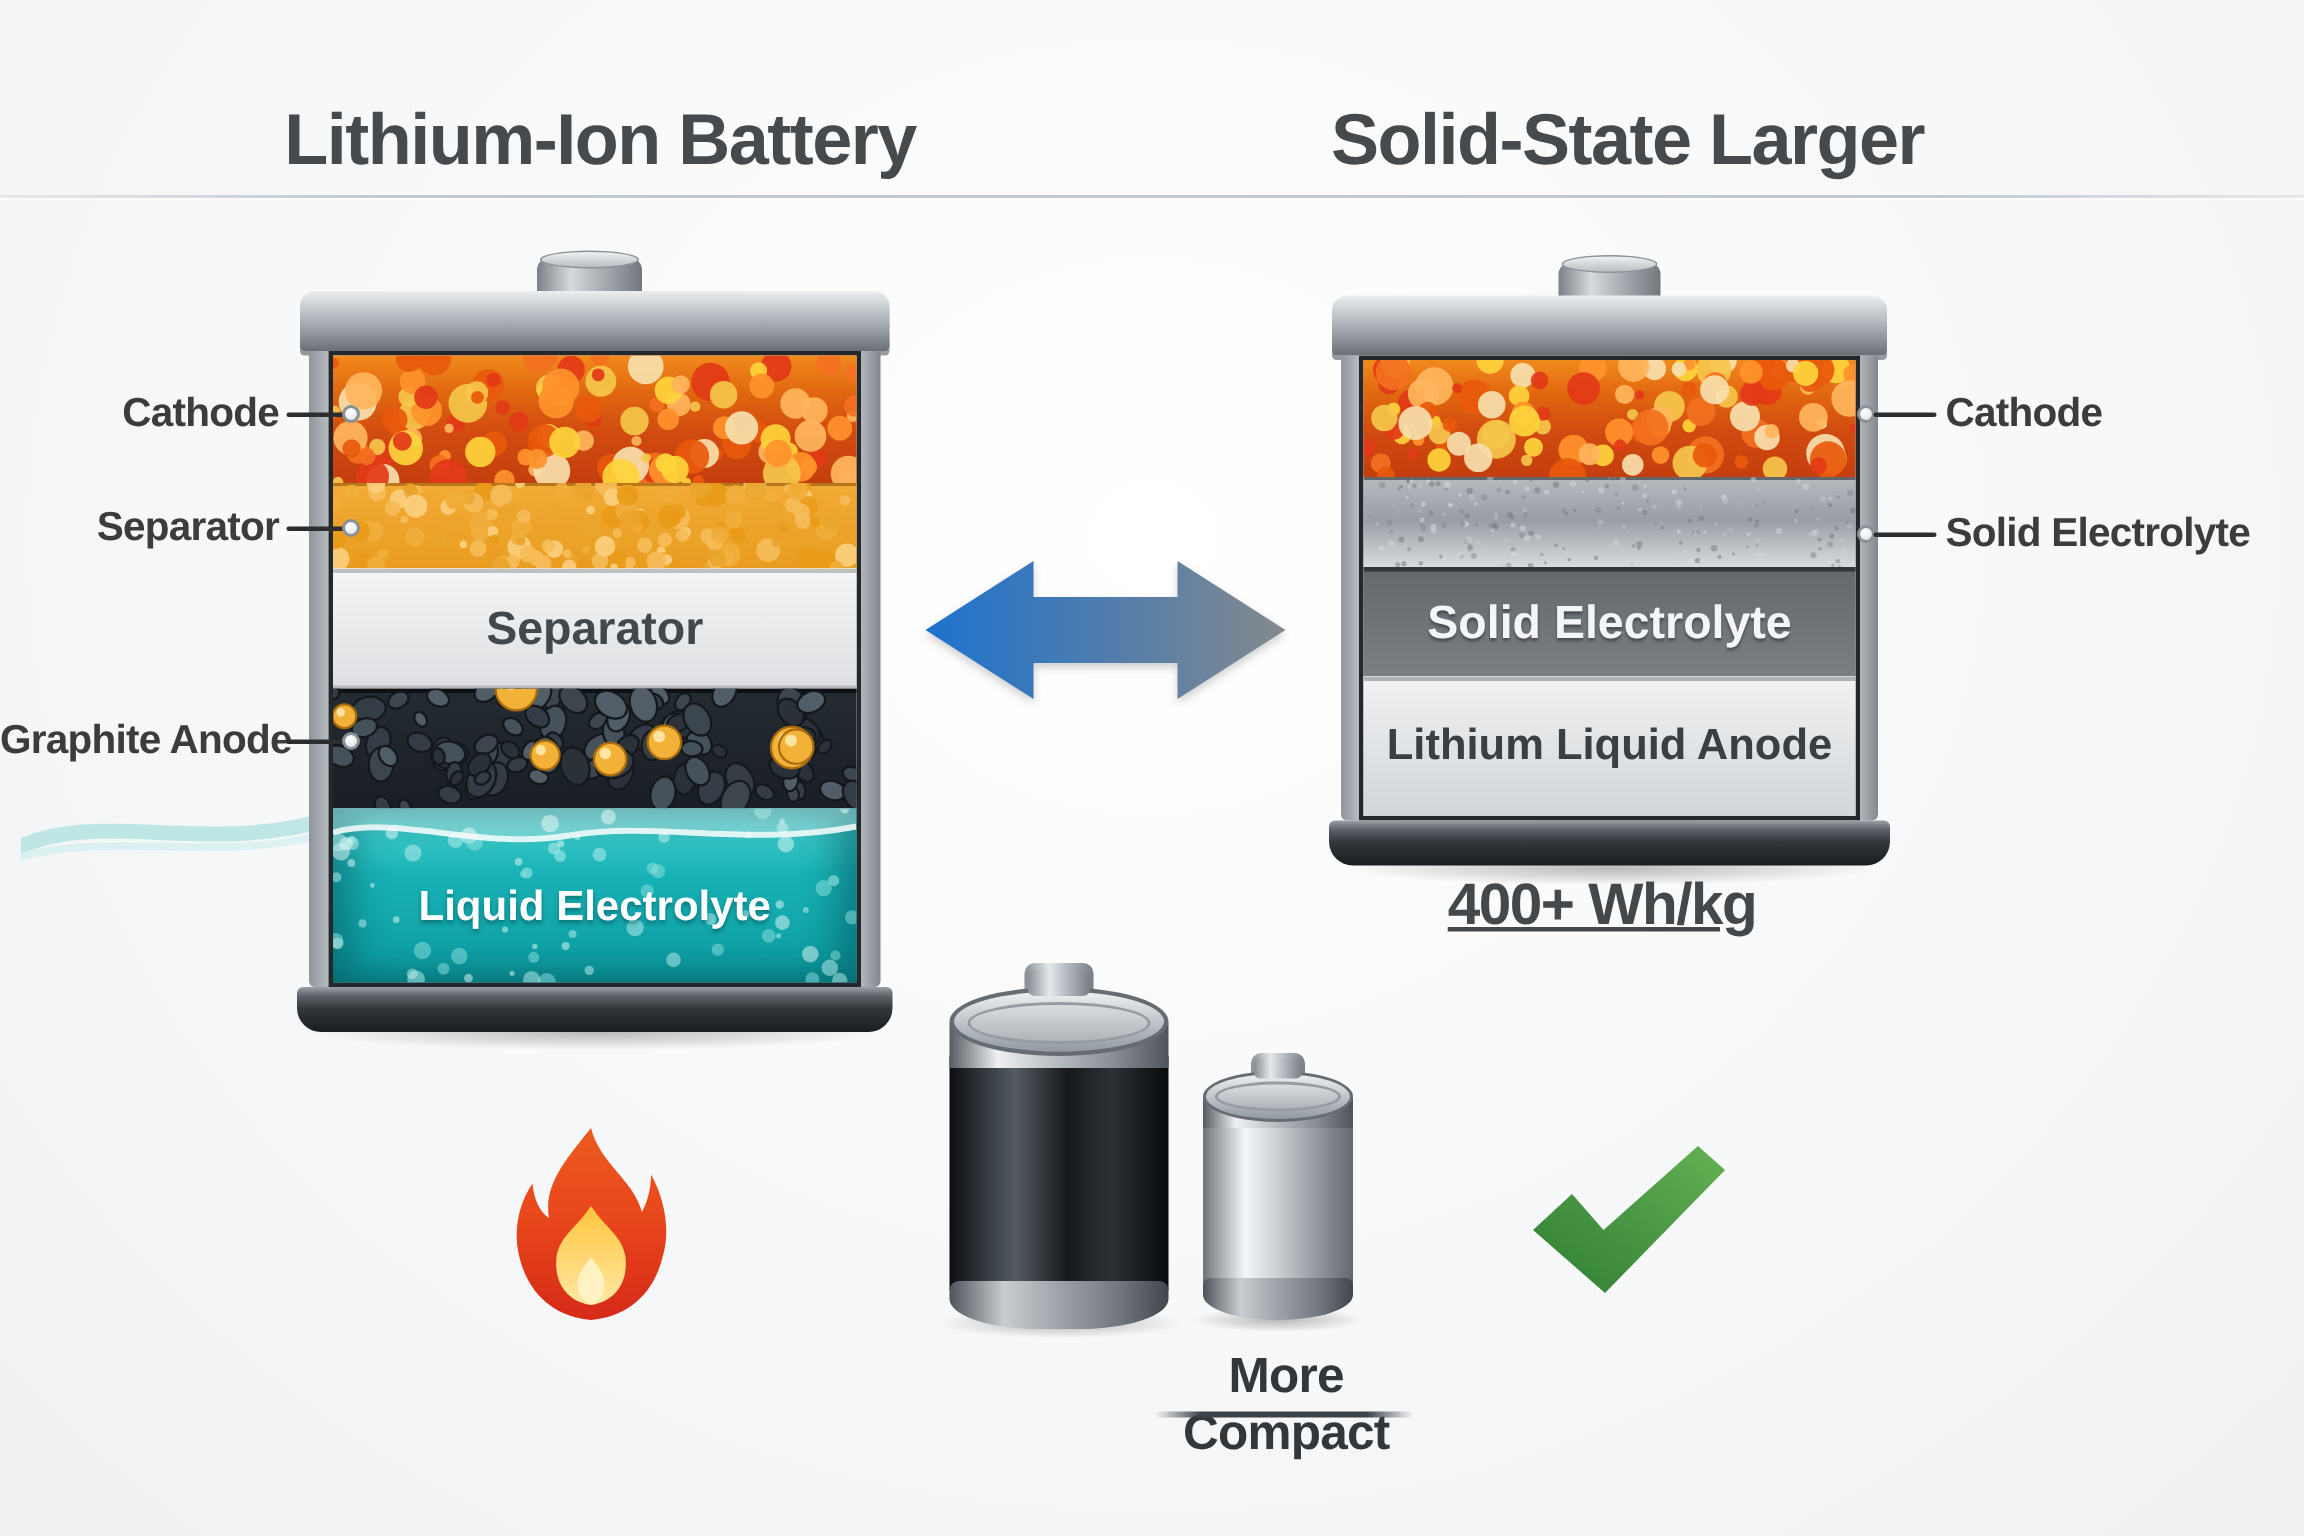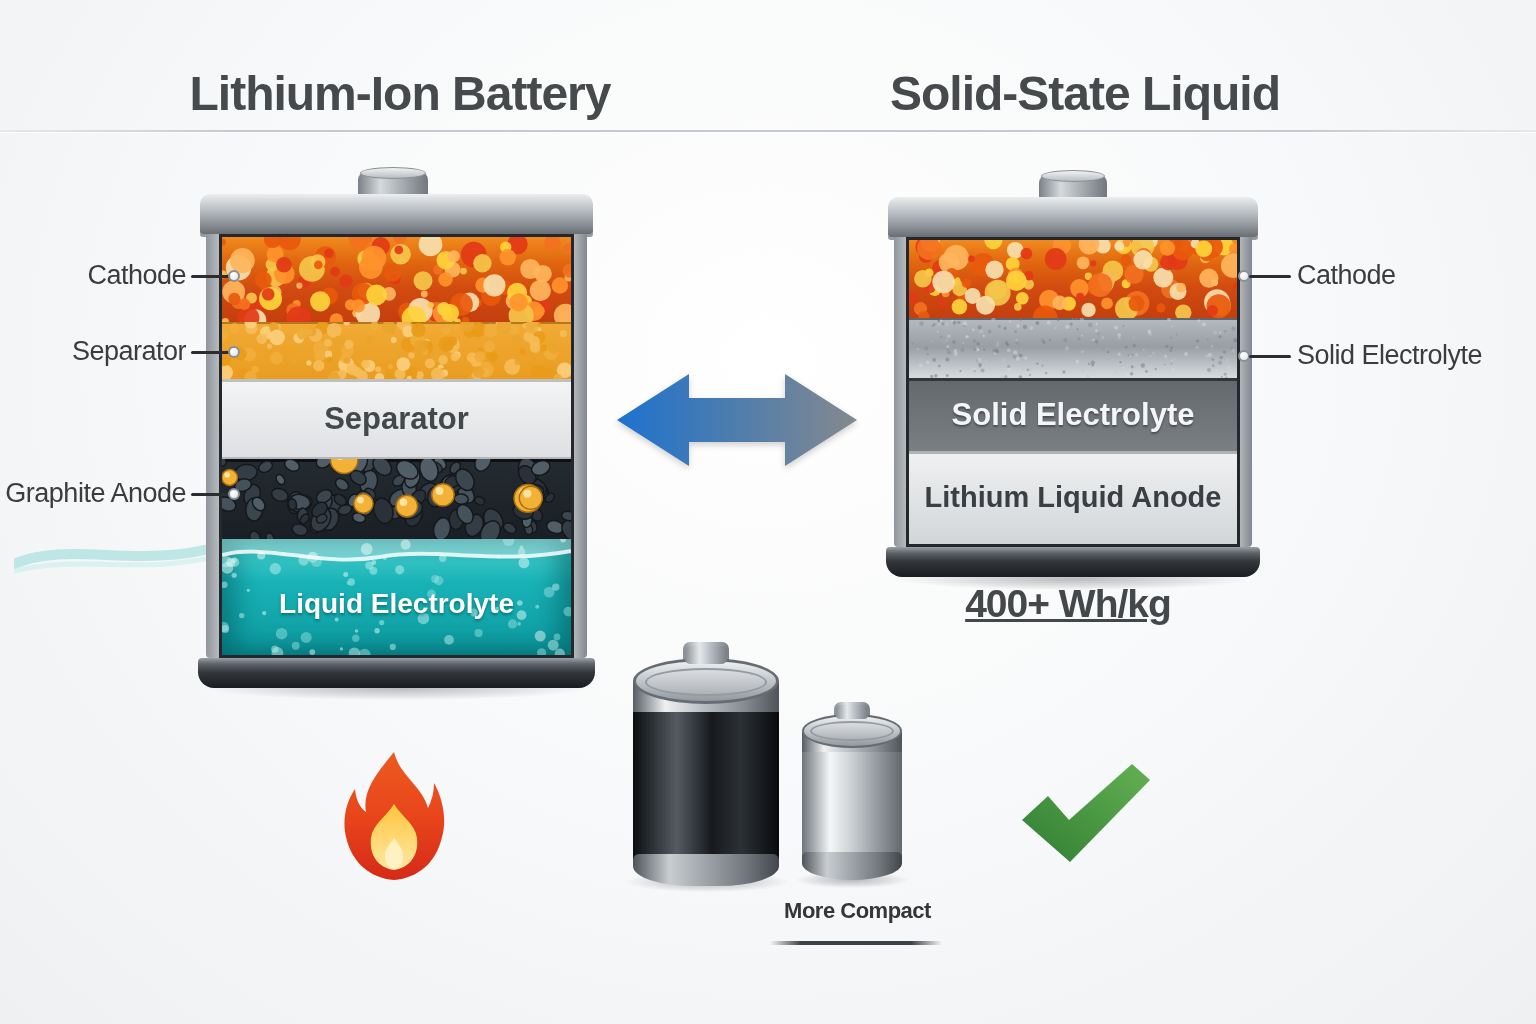--- a/index.html
+++ b/index.html
@@ -52,28 +52,28 @@
   .lay-gray{height:60px;background:linear-gradient(180deg,#b6bbc0 0%,#989ea4 48%,#c7ccd0 86%,#d8dbde 100%);
             box-shadow:inset 0 2px 0 rgba(30,33,36,.55);}
   .lay-solid{height:73px;background:linear-gradient(180deg,#63686d,#7a7f84);display:flex;align-items:center;
              box-shadow:inset 0 3px 0 rgba(25,28,31,.65);}
   .lay-solid .layer-text{font-size:31px;color:#f4f5f6;text-shadow:0 2px 2px rgba(0,0,0,.35);}
   .lay-anode{flex:1;background:linear-gradient(180deg,#f0f1f2,#d2d6d9);display:flex;align-items:center;
              box-shadow:inset 0 3px 0 rgba(120,126,132,.55);}
   .lay-anode .layer-text{font-size:29px;color:#3a3f44;}
 
   
-  .callout-label{position:absolute;font-weight:normal;font-size:27px;letter-spacing:-0.5px;color:#3a3c3e;white-space:nowrap;}
+  .callout-label{position:absolute;font-weight:bold;font-size:27px;letter-spacing:-0.5px;color:#3a3c3e;white-space:nowrap;}
   .callout-line{position:absolute;height:3px;background:#2b2d2f;border-radius:2px;}
   .callout-dot{position:absolute;width:12px;height:12px;border-radius:50%;box-sizing:border-box;
                background:radial-gradient(circle at 35% 30%, #ffffff, #dde1e4);border:2px solid #8a9096;}
 
   
   .energy{position:absolute;font-weight:bold;font-size:39px;letter-spacing:-1px;color:#45484b;text-align:center;}
-  .size-label{position:absolute;font-weight:bold;font-size:22px;letter-spacing:-0.5px;color:#34373a;text-align:center;}
+  .size-label{position:absolute;font-weight:bold;font-size:33px;letter-spacing:-0.5px;color:#34373a;text-align:center;}
   .compact-underline{position:absolute;height:4px;border-radius:2px;
         background:linear-gradient(90deg,rgba(60,65,70,0),#3d4247 18%,#3d4247 82%,rgba(60,65,70,0));}
 
   
   .cyl{position:absolute;}
   .cyl .c-term{position:absolute;border-radius:7px 7px 0 0;
        background:linear-gradient(90deg,#878d93,#e6e9eb 35%,#b5bac0 62%,#787e84);}
   .cyl .c-capellipse{position:absolute;border-radius:50%;box-sizing:border-box;border:3px solid #666c72;
        background:linear-gradient(180deg,#eff1f2,#bbc1c6 55%,#9299a0);}
   .cyl .c-capring{position:absolute;border-radius:50%;border:2px solid #959ba1;box-sizing:border-box;
@@ -84,21 +84,21 @@
   .cyl .c-botband{position:absolute;background:linear-gradient(90deg,#4e545a,#c9cdd1 25%,#9aa0a6 52%,#70767c 78%,#41464c);
        border-radius:6px 6px 60px 60px / 6px 6px 20px 20px;}
 </style>
 </head>
 <body>
 
 <div class="page">
 
   <div class="title-rule"></div>
   <h1 class="title title-left">Lithium-Ion Battery</h1>
-  <h1 class="title title-right">Solid-State Liquid</h1>
+  <h1 class="title title-right">Solid-State Larger</h1>
 
   <svg class="abs" style="left:14px;top:524px;" width="206" height="60" viewBox="0 0 206 60">
     <path d="M0,40 C55,16 125,46 206,22" fill="none" stroke="#8fd8d6" stroke-width="10" stroke-linecap="round" opacity="0.55"></path>
     <path d="M0,47 C65,30 135,52 206,31" fill="none" stroke="#c9efed" stroke-width="5" stroke-linecap="round" opacity="0.6"></path>
   </svg>
 
   <div class="floor-shadow" style="left:208px;top:676px;width:378px;height:24px;"></div>
   <div class="battery" style="left:200px;top:172px;width:393px;height:520px;">
     <div class="terminal" style="left:158px;top:0;width:70px;height:32px;">
       <div class="term-top"></div>

